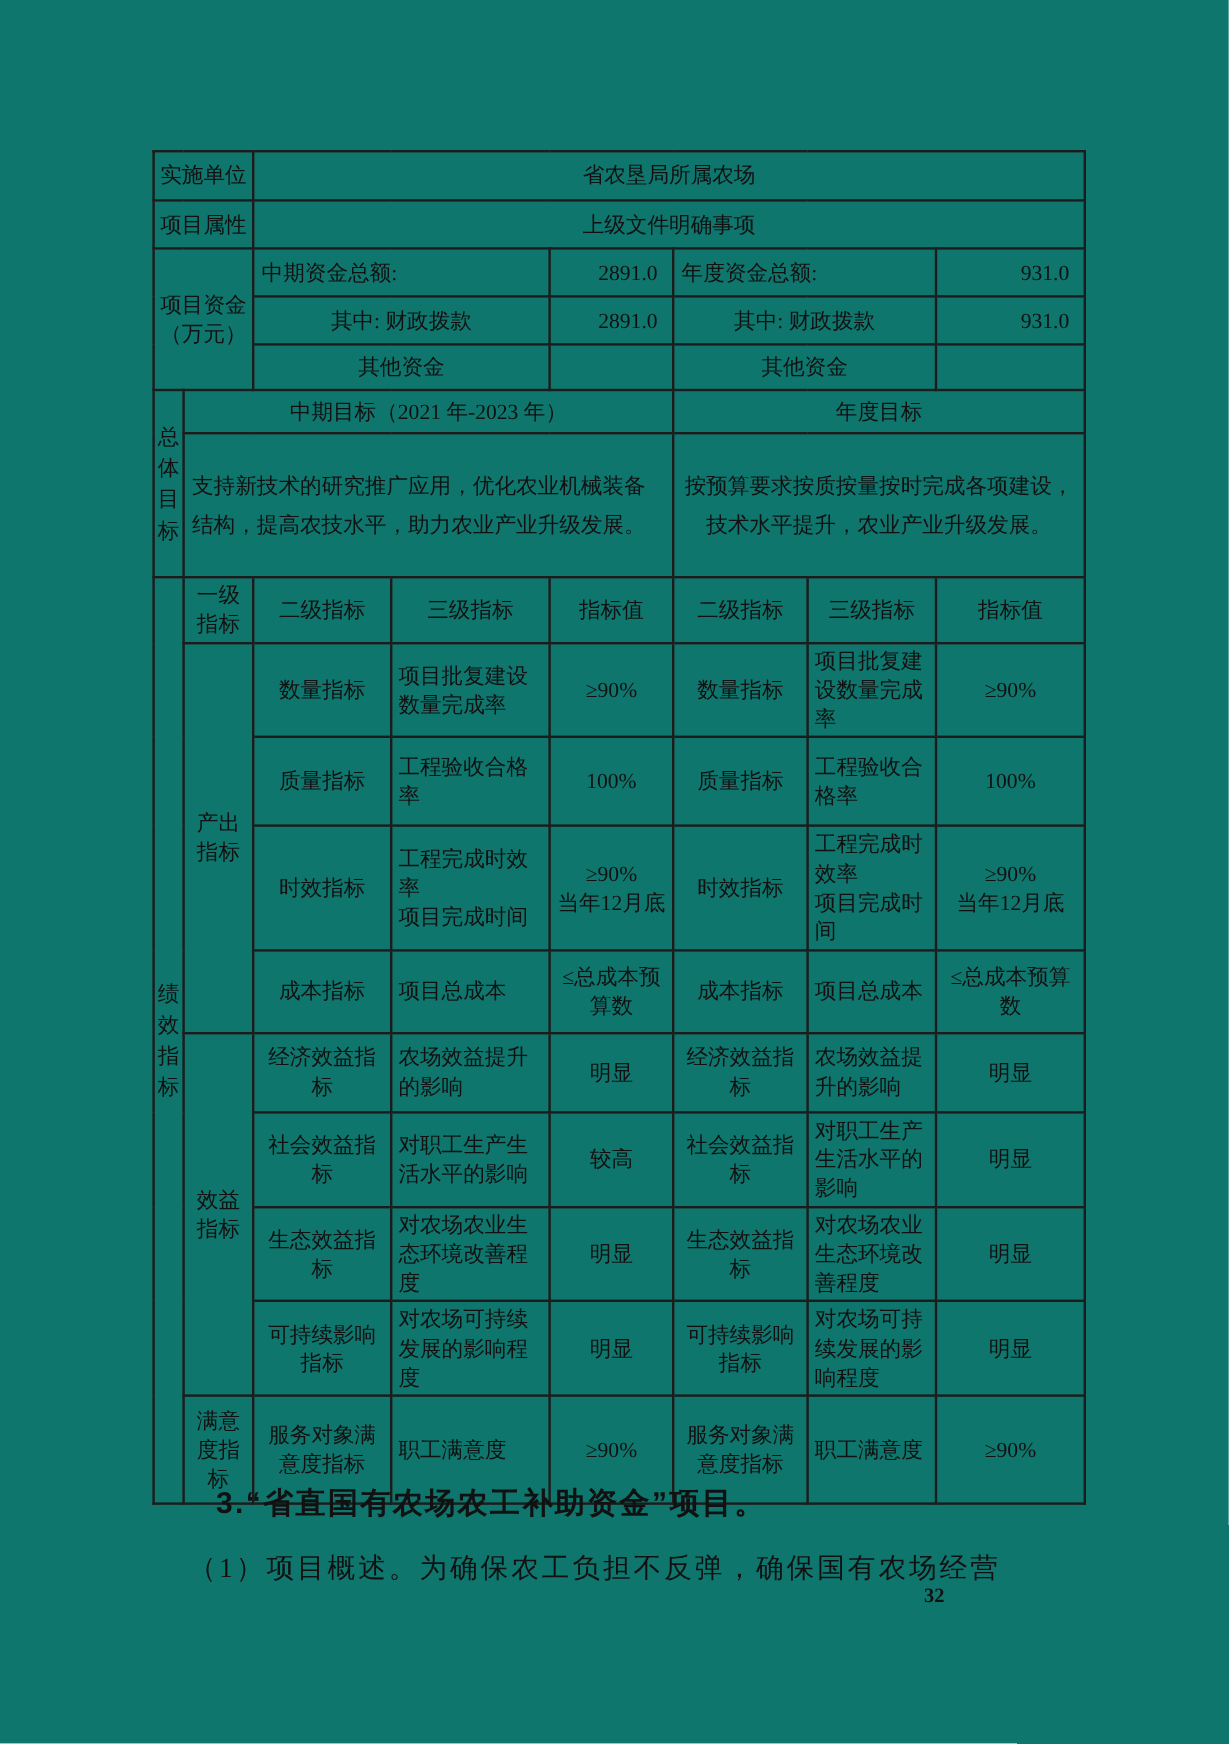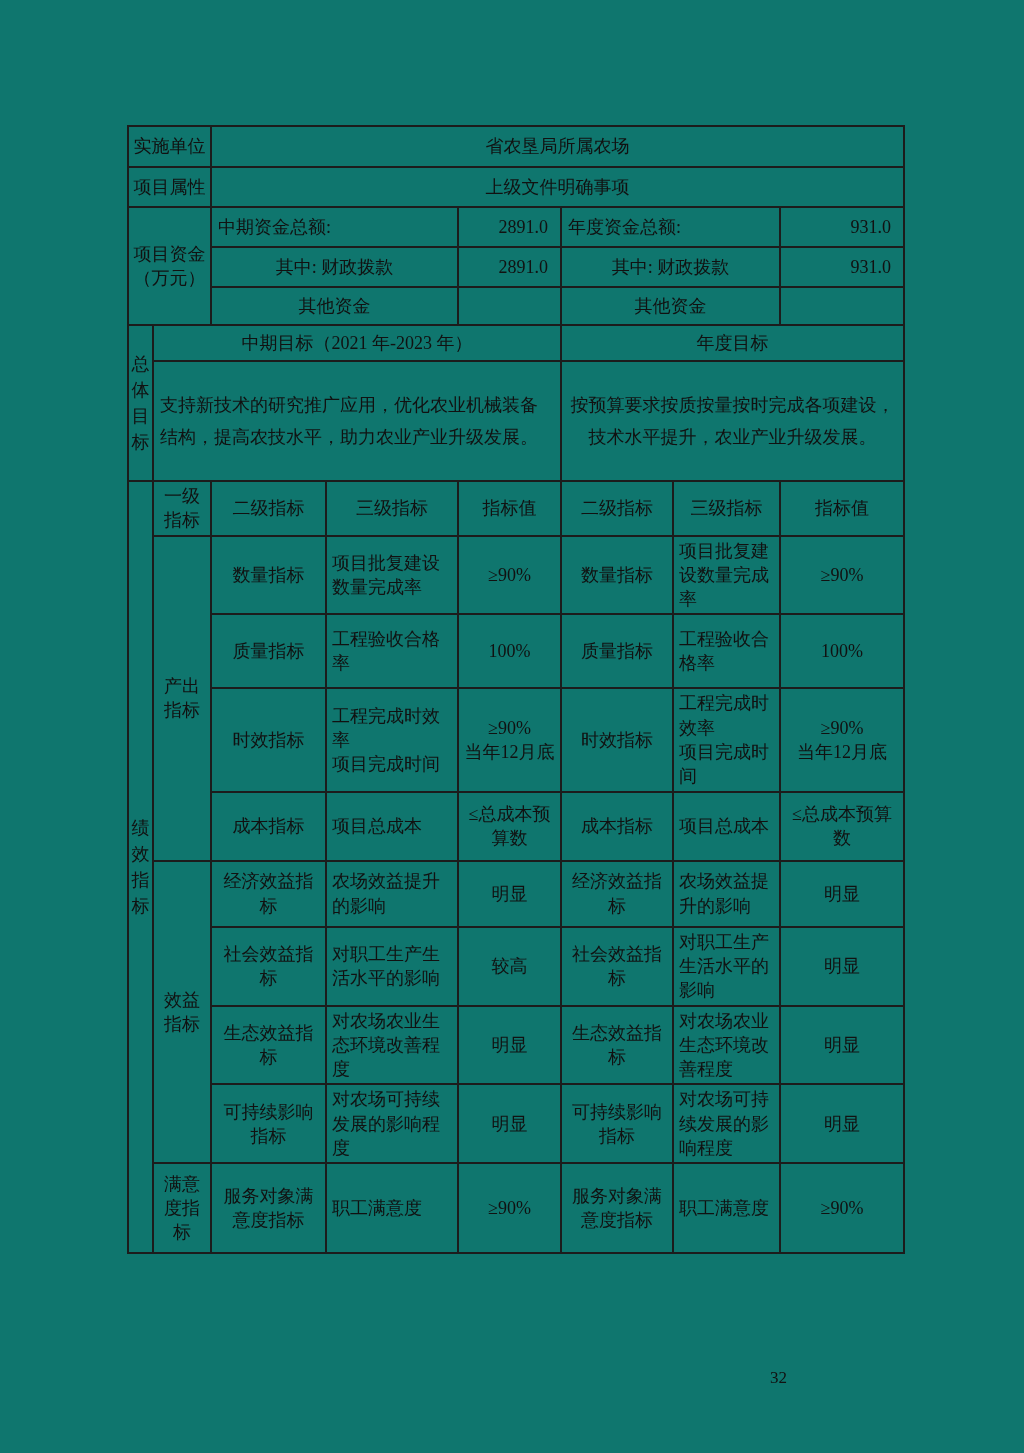--- a/index.html
+++ b/index.html
@@ -70,23 +70,23 @@
     position: absolute;
     left: 157px;
     top: 1291px;
     font-size: 23px;
     letter-spacing: 2.5px;
     white-space: nowrap;
   }
   .page-number {
     position: absolute;
     left: 770px;
-    top: 1368px;
+    top: 1320px;
     font-size: 17px;
-    font-weight: 400;
+    font-weight: 700;
   }
 </style>
 </head>
 <body>
 
 <div class="sheet">
 
   <table class="doc-table">
     <colgroup>
       <col style="width:25px">
@@ -240,15 +240,17 @@
       <td>服务对象满意度指标</td>
       <td class="cell-l3">职工满意度</td>
       <td>≥90%</td>
       <td>服务对象满意度指标</td>
       <td class="cell-l3">职工满意度</td>
       <td>≥90%</td>
     </tr>
   </tbody>
     </table>
 
+  <div class="footer-heading">3.“省直国有农场农工补助资金”项目。</div>
+  <div class="footer-paragraph">（1）项目概述。为确保农工负担不反弹，确保国有农场经营</div>
   <div class="page-number">32</div>
 
 </div>
 
 </body></html>

